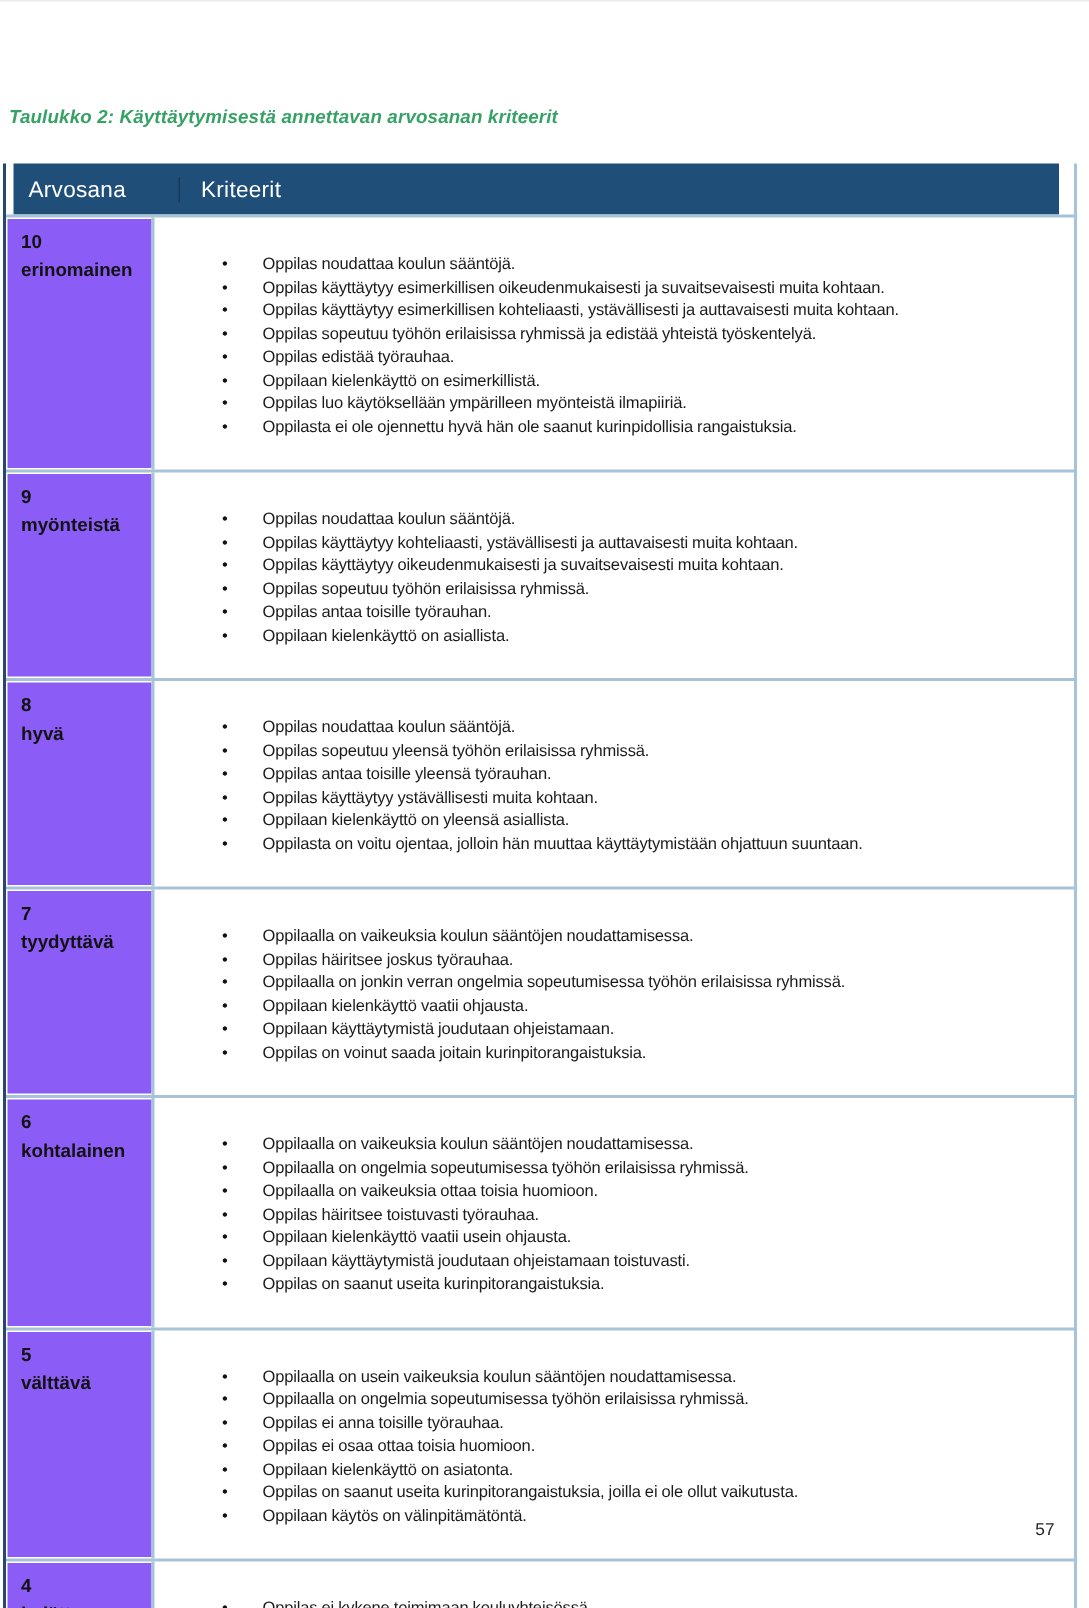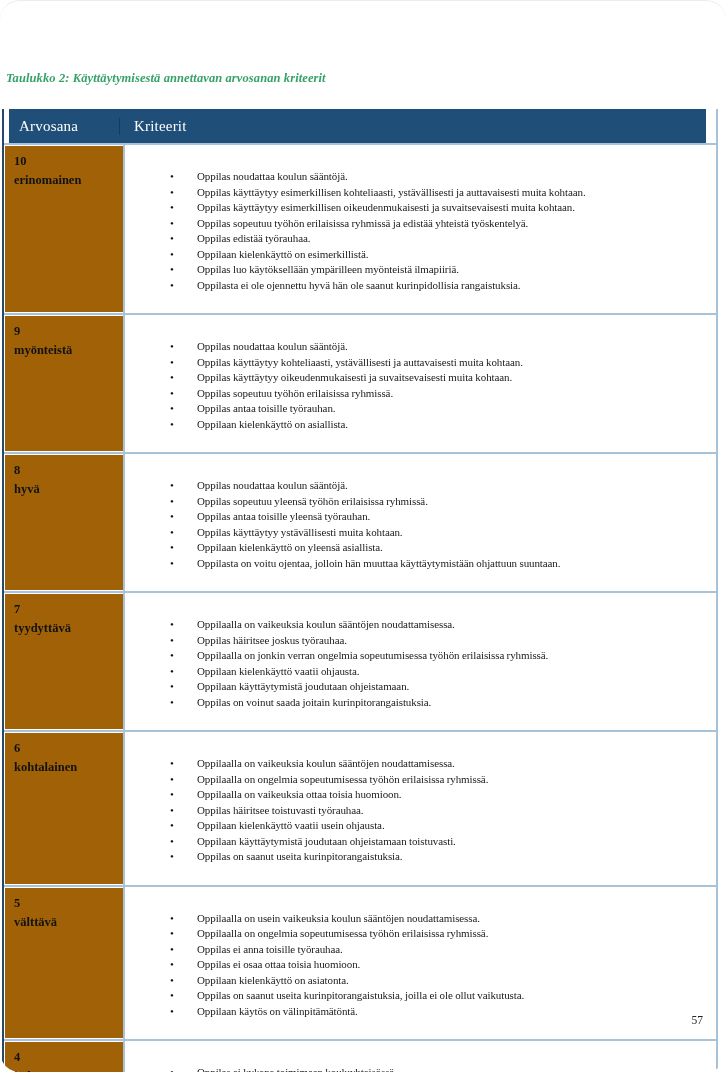--- a/index.html
+++ b/index.html
@@ -1,24 +1,23 @@
 <!DOCTYPE html>
 <html><head>
 <meta charset="utf-8">
 <style>
   html,body{margin:0;padding:0;background:#fff;}
   .page{
     position:relative;
     width:726px;height:1072px;
     background:#ffffff;
-    font-family:Liberation Serif, serif;
+    font-family:Liberation Sans, sans-serif;
     border-top:1px solid #ececec;
     box-sizing:border-box;
     overflow:hidden;
-    border-radius:20px;
   }
   .caption{
     position:absolute;left:6px;top:69px;
     font-style:italic;font-weight:600;
     font-size:12.5px;line-height:16px;
     color:#36A266;
     letter-spacing:0.1px;
   }
   .ctable{
     position:absolute;left:2px;top:108px;width:716px;
@@ -46,22 +45,22 @@
     border-top:2px solid #A6C3DA;
   }
   .r0{min-height:145px}
   .r1{min-height:127px}
   .r2{min-height:109px}
   .r3{min-height:127px}
   .r4{min-height:126px}
   .r5{min-height:140px}
   .r6{min-height:60px}
   .grade-cell{
-    width:118px;box-sizing:border-box;
-    background:#a16207;
+    width:96px;box-sizing:border-box;
+    background:#8b5cf6;
     margin:1px 0 1px 1px;
     padding:6px 6px 0 9px;
   }
   .grade-number,.grade-label{
     font-size:12.5px;font-weight:700;line-height:19px;color:#121212;
   }
   .criteria-cell{
     flex:1;box-sizing:border-box;
     border-left:2px solid #A6C3DA;
     padding:8px 4px 4px 0;
@@ -98,22 +97,22 @@
     </div>
     <div id="rows">
   <div class="row r0">
     <div class="grade-cell">
       <div class="grade-number">10</div>
       <div class="grade-label">erinomainen</div>
     </div>
     <div class="criteria-cell">
       <ul class="criteria-list">
               <li class="bullet">Oppilas noudattaa koulun sääntöjä.</li>
+              <li class="bullet">Oppilas käyttäytyy esimerkillisen oikeudenmukaisesti ja suvaitsevaisesti muita kohtaan.</li>
               <li class="bullet">Oppilas käyttäytyy esimerkillisen kohteliaasti, ystävällisesti ja auttavaisesti muita kohtaan.</li>
-              <li class="bullet">Oppilas käyttäytyy esimerkillisen oikeudenmukaisesti ja suvaitsevaisesti muita kohtaan.</li>
               <li class="bullet">Oppilas sopeutuu työhön erilaisissa ryhmissä ja edistää yhteistä työskentelyä.</li>
               <li class="bullet">Oppilas edistää työrauhaa.</li>
               <li class="bullet">Oppilaan kielenkäyttö on esimerkillistä.</li>
               <li class="bullet">Oppilas luo käytöksellään ympärilleen myönteistä ilmapiiriä.</li>
               <li class="bullet">Oppilasta ei ole ojennettu hyvä hän ole saanut kurinpidollisia rangaistuksia.</li>
             </ul>
     </div>
   </div>
 
   <div class="row r1">

